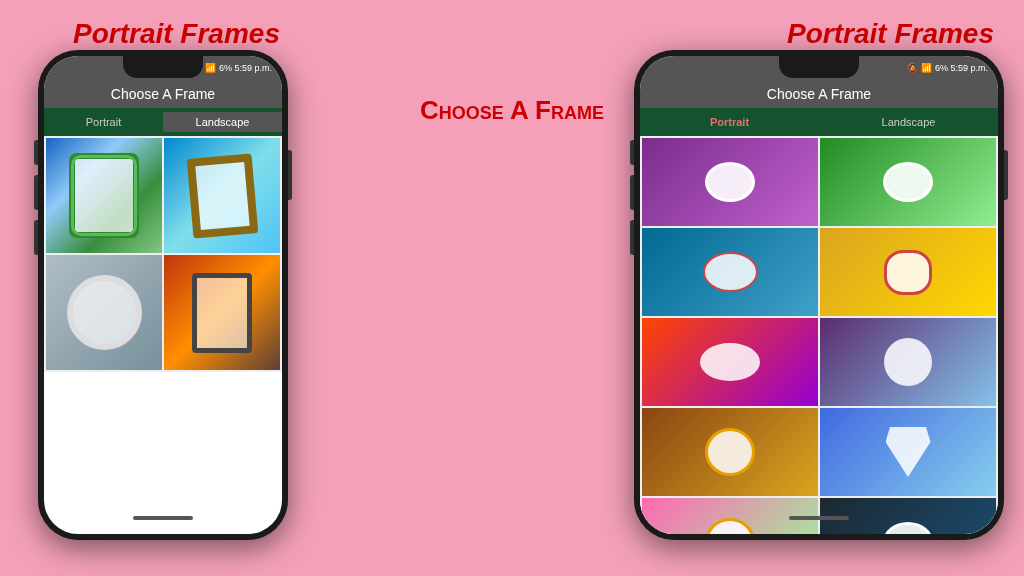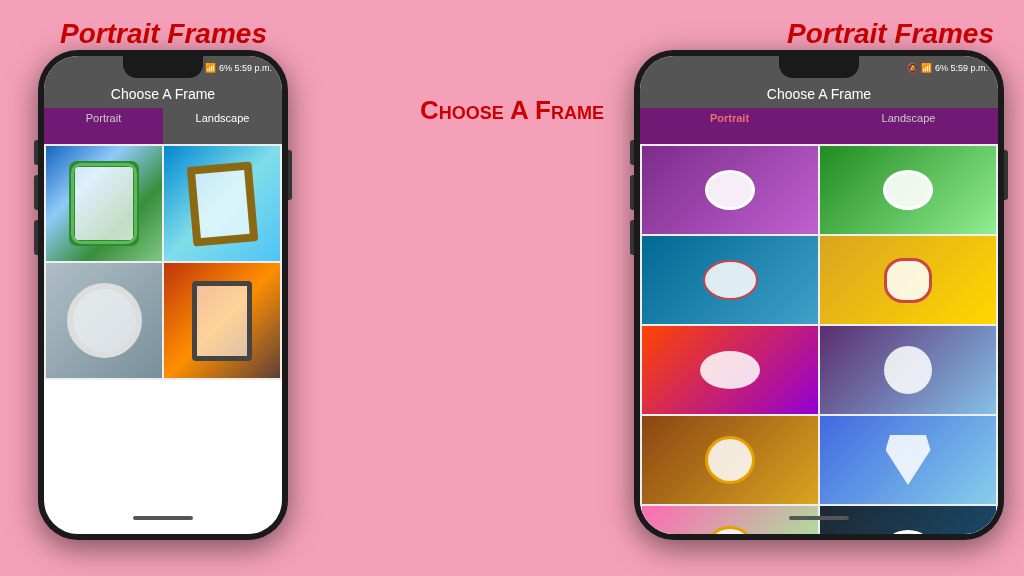--- a/index.html
+++ b/index.html
@@ -13,20 +13,21 @@
     }
 
     
     .section-label {
       position: absolute;
       top: 18px;
       font-size: 28px;
       font-weight: 900;
       color: #cc0000;
       font-style: italic;
+      margin-left: 13px;
     }
     .label-portrait { left: 60px; }
     .label-landscape { right: 30px; }
 
     
     .center-title {
       position: absolute;
       top: 95px;
       left: 50%;
       transform: translateX(-50%);
@@ -102,23 +103,24 @@
       background: #555;
       text-align: center;
       padding: 6px 0;
       font-size: 14px;
       color: #fff;
       font-weight: 500;
     }
 
     
     .tab-bar {
-      background: #701a75;
+      background: #14532d;
       display: flex;
-      height: 36px;
+      height: 28px;
+      align-items: center;
     }
     .tab {
       flex: 1;
       text-align: center;
       font-size: 11px;
       color: #ccc;
       cursor: pointer;
       padding: 4px 0;
     }
     .tab.active-portrait { color: #fff; background: #555; }

